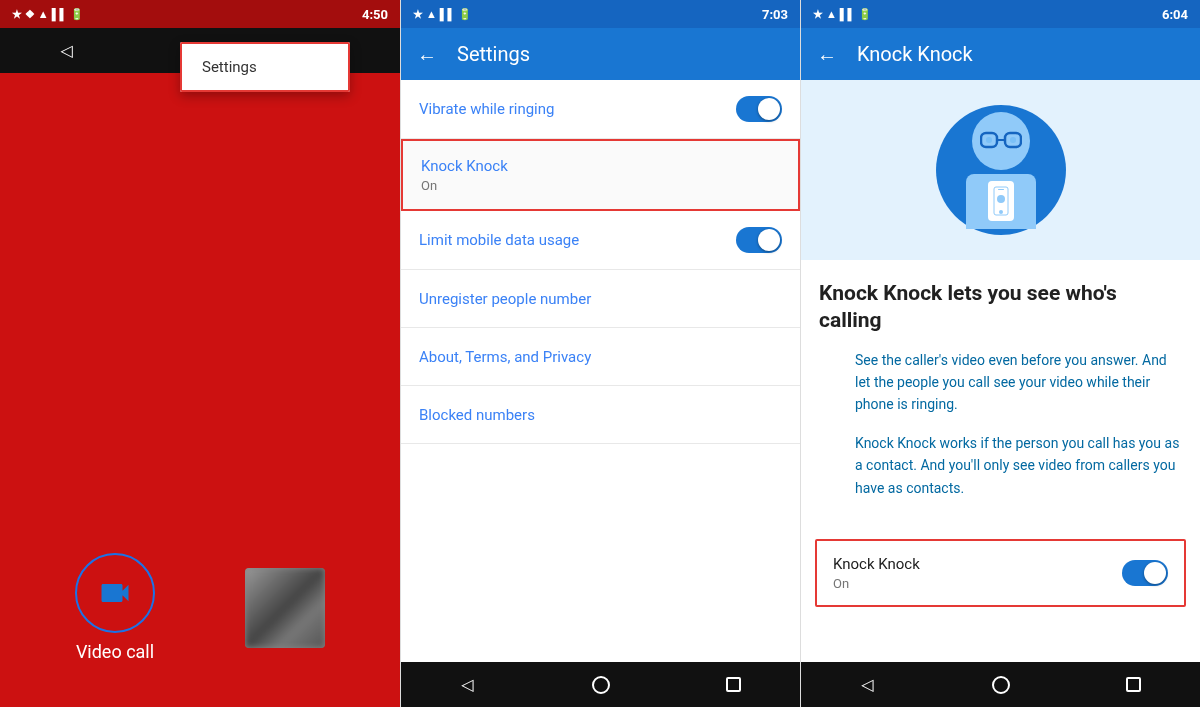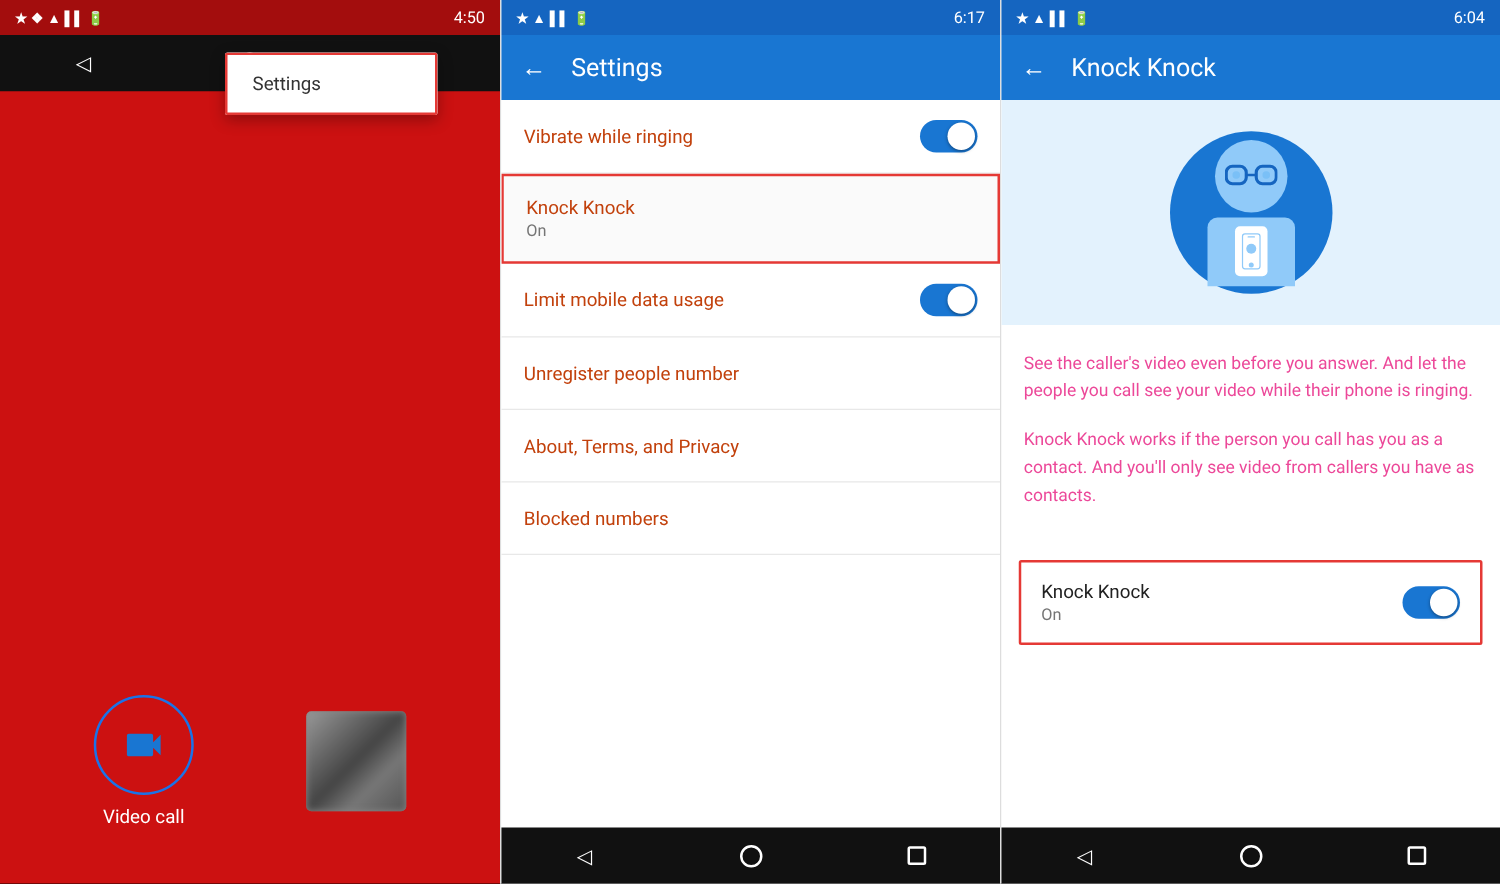--- a/index.html
+++ b/index.html
@@ -24,21 +24,21 @@
     .status-bar {
       height: 28px;
       display: flex;
       align-items: center;
       justify-content: space-between;
       padding: 0 12px;
       font-size: 12px;
       font-weight: bold;
       color: white;
     }
-    .status-bar .time { font-size: 13px; font-weight: normal; }
+    .status-bar .time { font-size: 13px; font-weight: bold; }
     .status-icons { display: flex; align-items: center; gap: 3px; font-size: 11px; }
 
     
     .panel-1 {
       width: 400px;
       background: #cc1111;
       position: relative;
     }
     .panel-1 .status-bar { background: rgba(0,0,0,0.2); }
 
@@ -84,21 +84,21 @@
       width: 80px;
       height: 80px;
       border-radius: 50%;
       border: 2.5px solid #1a73e8;
       background: transparent;
       display: flex;
       align-items: center;
       justify-content: center;
     }
     .video-call-circle svg { width: 36px; height: 36px; }
-    .video-call-label { color: white; font-size: 15px; text-align: center; }
+    .video-call-label { color: white; font-size: 18px; text-align: center; }
 
     .avatar-placeholder {
       width: 80px;
       height: 80px;
       border-radius: 4px;
       background: #888;
       overflow: hidden;
       display: flex;
       align-items: center;
       justify-content: center;
@@ -138,21 +138,21 @@
       border-bottom: 1px solid #e8e8e8;
       cursor: pointer;
       min-height: 58px;
     }
     .settings-item.highlighted {
       border: 2px solid #e53935;
       background: #fafafa;
     }
 
     .settings-item-text { display: flex; flex-direction: column; gap: 3px; }
-    .settings-item-title { font-size: 15px; color: #c2410c; }
+    .settings-item-title { font-size: 15px; color: #3b82f6; }
     .settings-item-subtitle { font-size: 13px; color: #757575; }
 
     
     .toggle-switch {
       width: 46px;
       height: 26px;
       border-radius: 13px;
       position: relative;
       cursor: pointer;
       flex-shrink: 0;
@@ -246,23 +246,24 @@
     }
     .kk-main-title {
       font-size: 21px;
       font-weight: bold;
       color: #212121;
       line-height: 1.3;
       margin-bottom: 14px;
     }
     .kk-description {
       font-size: 14px;
-      color: #ec4899;
+      color: #0369a1;
       line-height: 1.6;
       margin-bottom: 16px;
+      margin-left: 36px;
     }
 
     .kk-toggle-row {
       margin: 8px 14px;
       padding: 14px 16px;
       border: 2px solid #e53935;
       border-radius: 2px;
       display: flex;
       align-items: center;
       justify-content: space-between;
@@ -356,21 +357,21 @@
 </div>
 
 <div class="panel panel-2 panel-flex">
   <div class="status-bar" style="background:#1565c0;">
     <div class="status-icons">
       <span>★</span>
       <span>▲</span>
       <span>▌▌</span>
       <span>🔋</span>
     </div>
-    <span class="time">6:17</span>
+    <span class="time">7:03</span>
   </div>
 
   <div class="app-header">
     <span class="back-arrow">←</span>
     <span class="app-header-title" style="color:white;font-size:20px;font-weight:400;">Settings</span>
   </div>
 
   <div class="settings-list" style="flex:1;overflow-y:auto;">
 
     <div class="settings-item">
@@ -470,20 +471,21 @@
                 <rect x="5" y="3" width="6" height="1" rx="0.5" fill="#90caf9"></rect>
                 <circle cx="8" cy="13" r="4" fill="#90caf9"></circle>
               </svg>
             </div>
           </div>
         </div>
       </div>
     </div>
 
     <div class="kk-text-section">
+      <div class="kk-main-title">Knock Knock lets you see who's calling</div>
       <div class="kk-description">See the caller's video even before you answer. And let the people you call see your video while their phone is ringing.</div>
       <div class="kk-description">Knock Knock works if the person you call has you as a contact. And you'll only see video from callers you have as contacts.</div>
     </div>
 
     <div class="kk-toggle-row">
       <div class="kk-toggle-text">
         <span class="kk-toggle-title">Knock Knock</span>
         <span class="kk-toggle-subtitle">On</span>
       </div>
       <div class="toggle-switch on">

